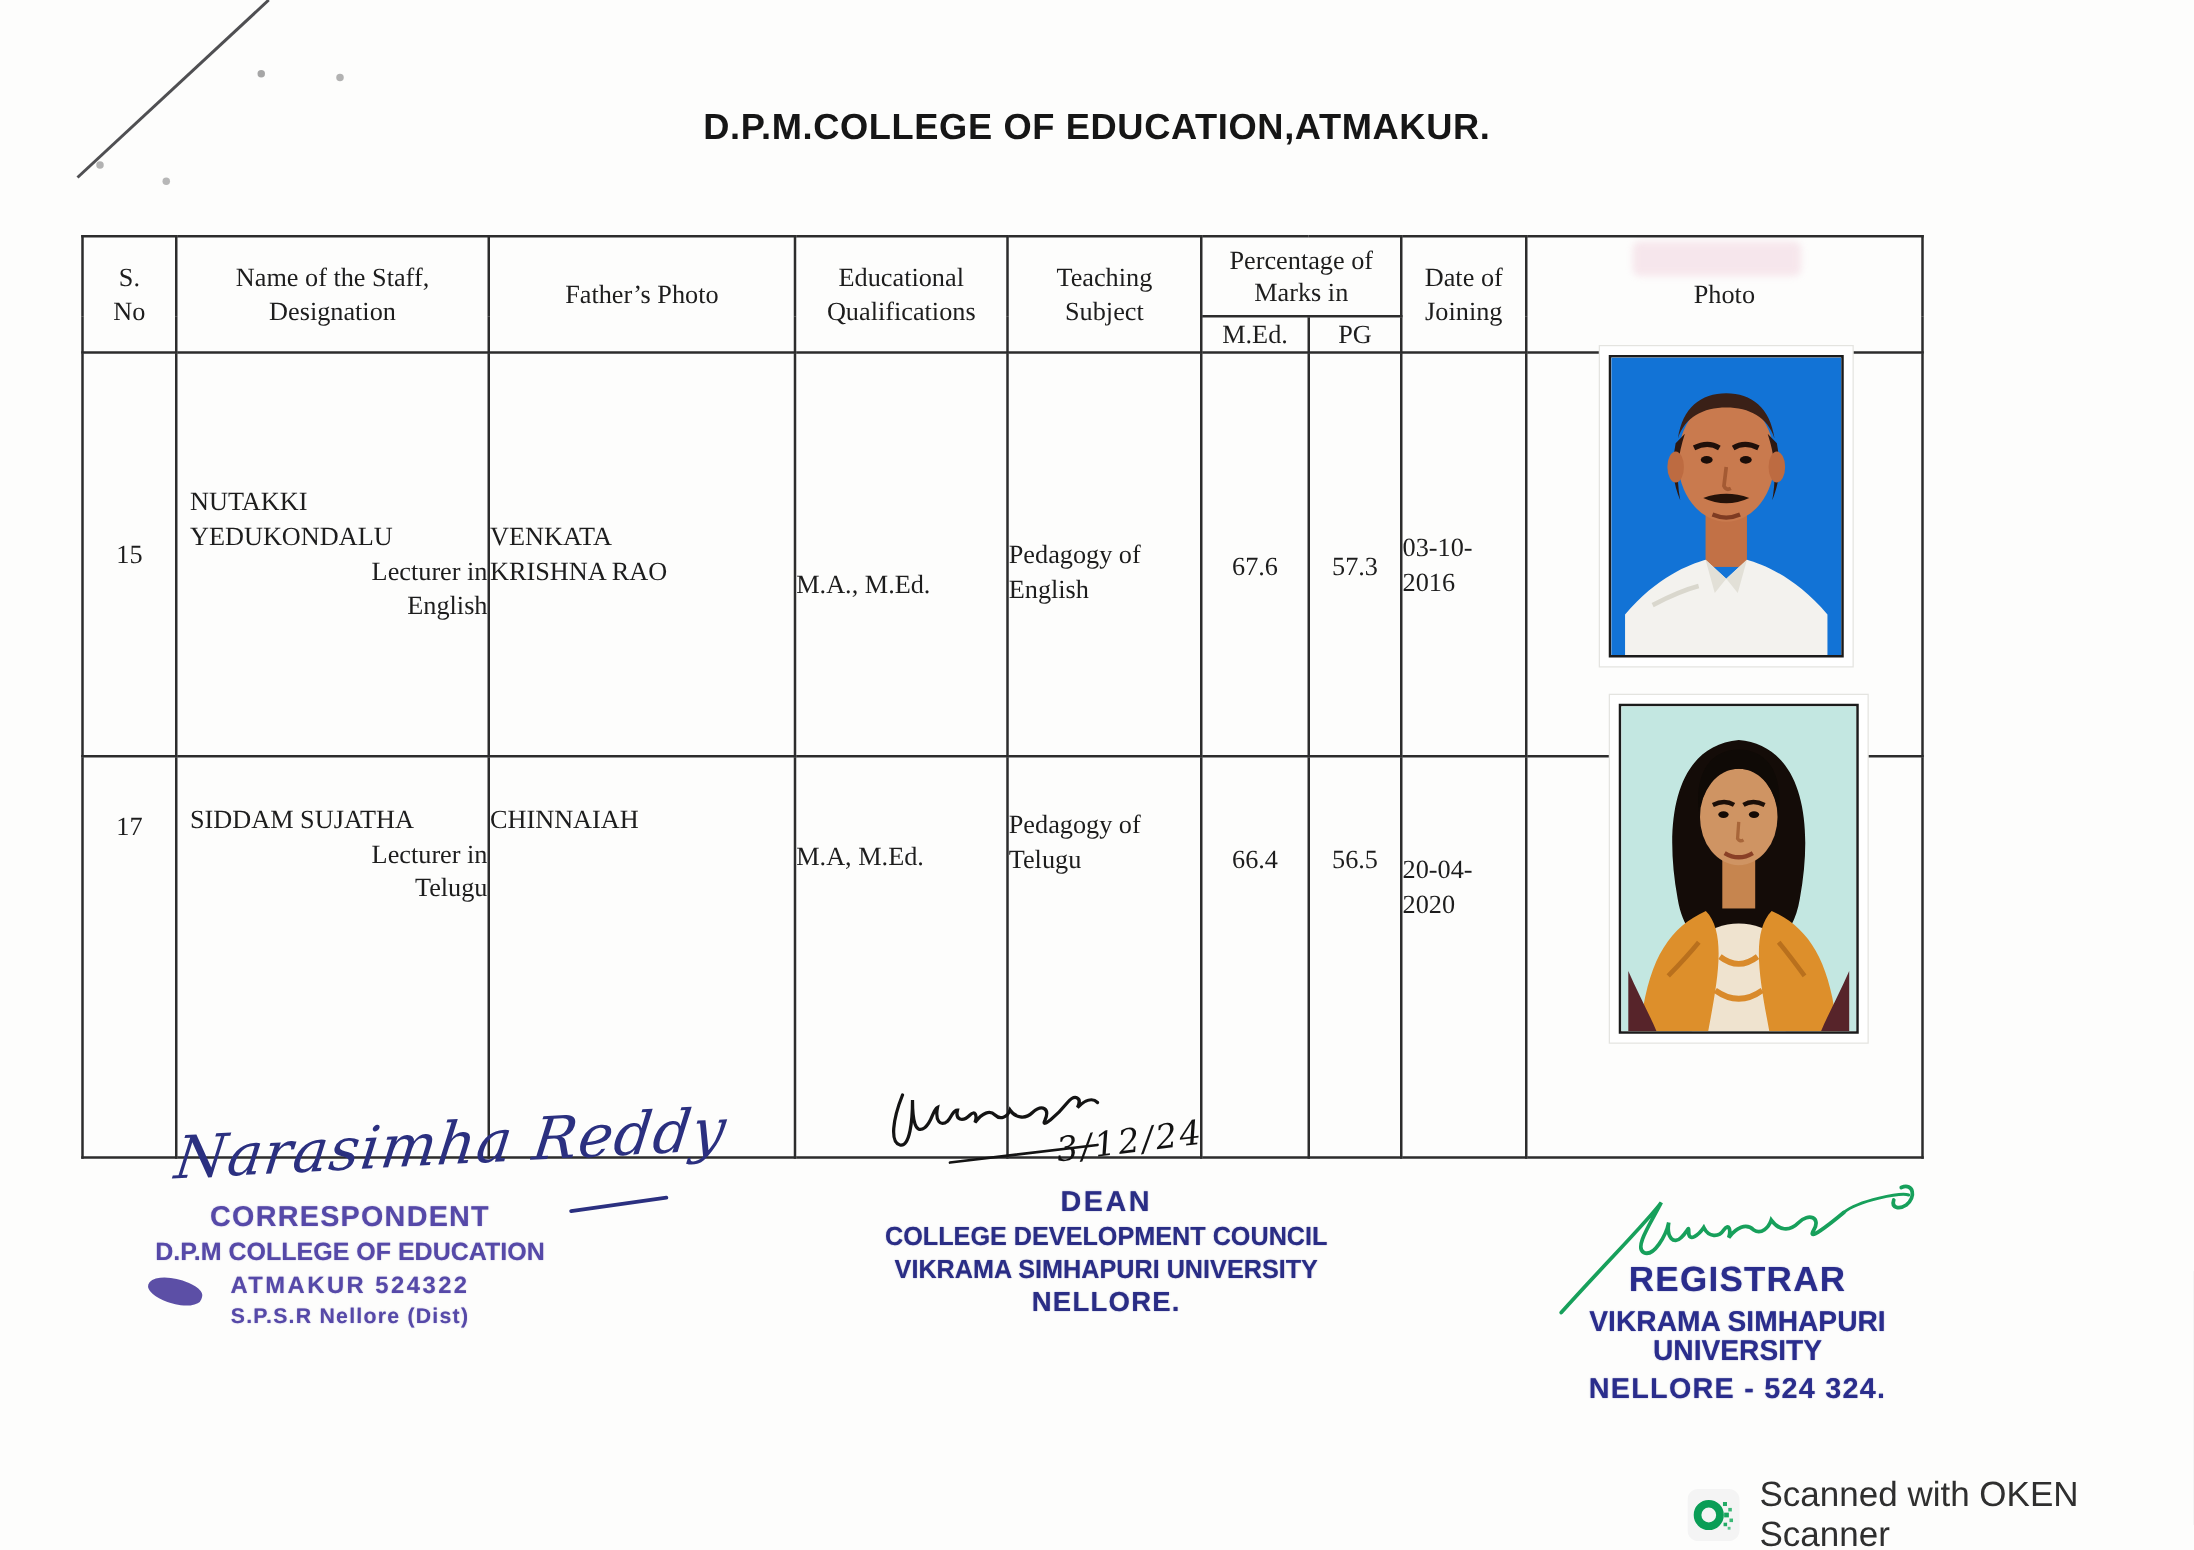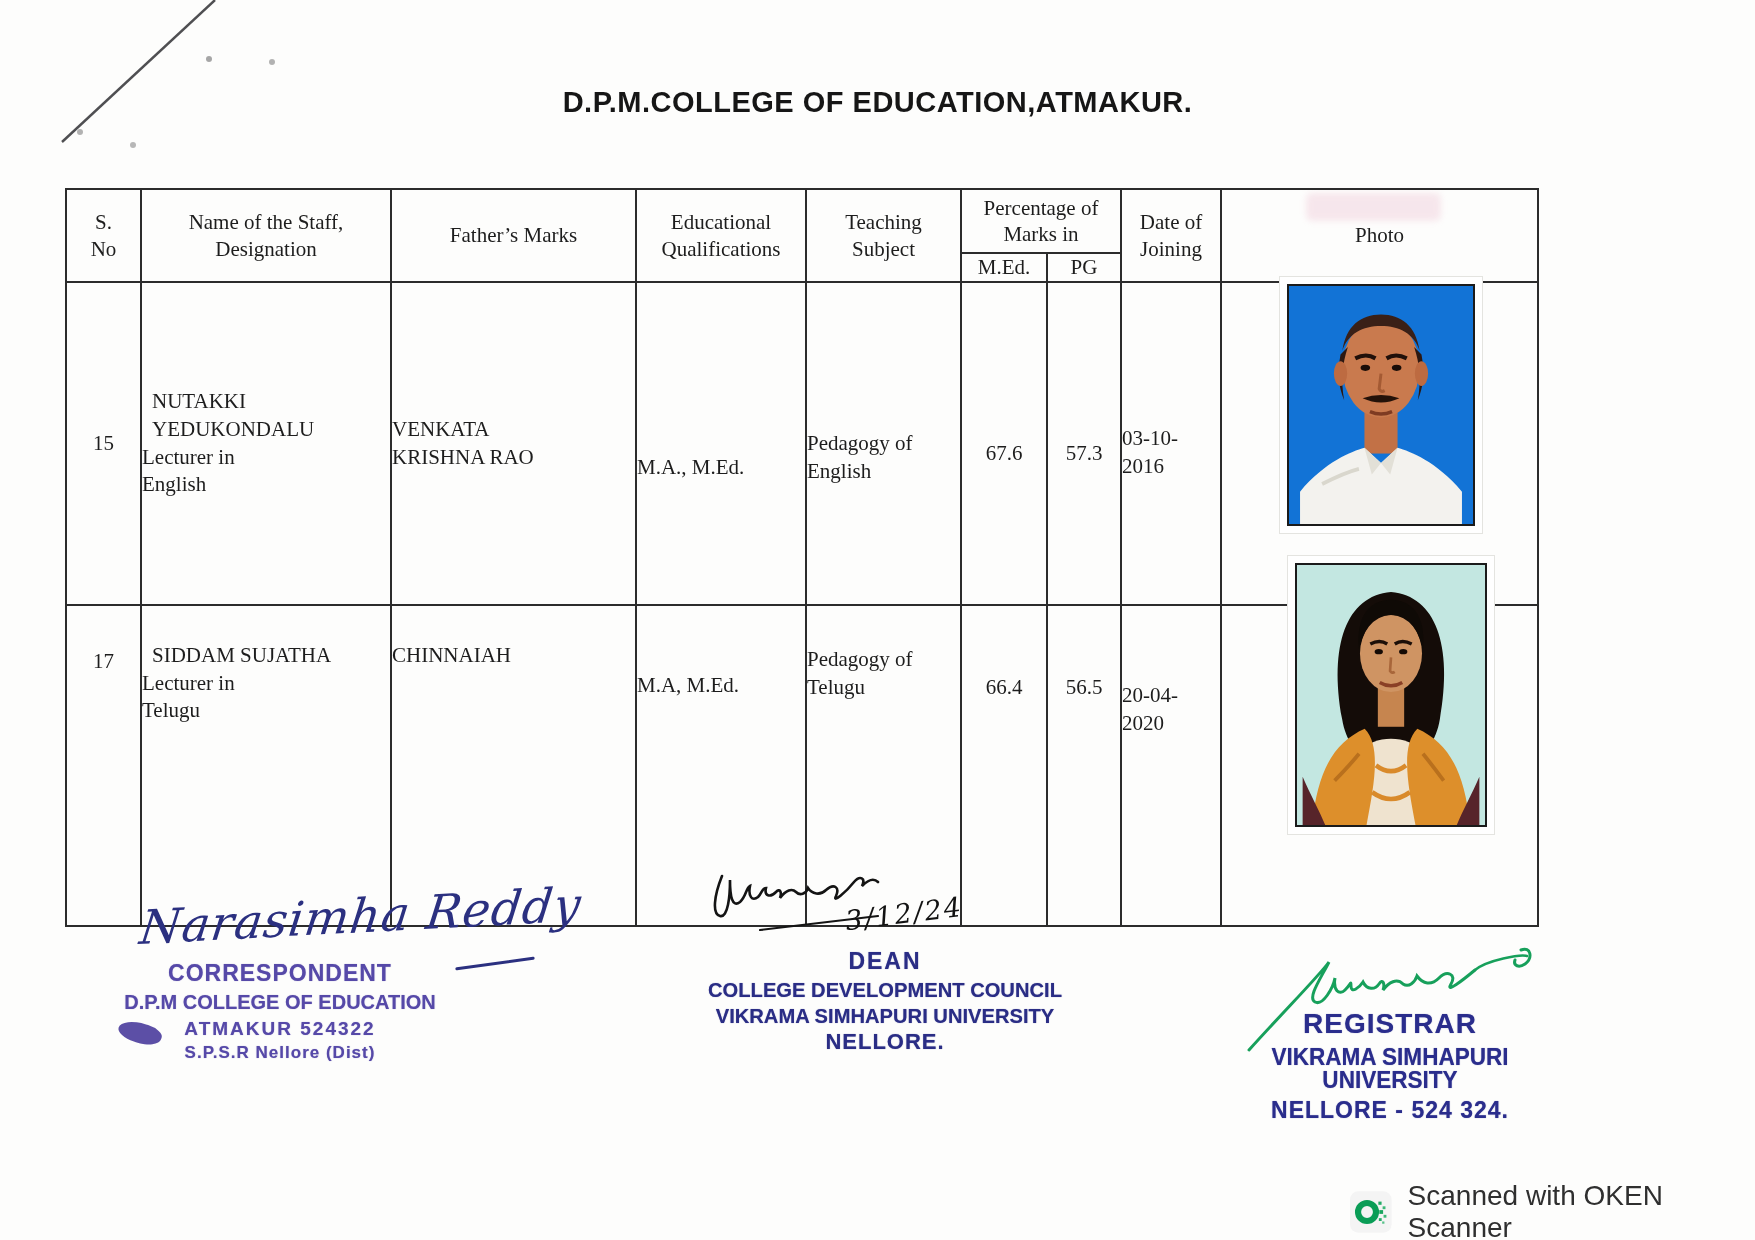--- a/index.html
+++ b/index.html
@@ -35,21 +35,21 @@
   table.staff th,table.staff td{border:2px solid #2c2c2c;padding:0;overflow:visible;}
   table.staff th{font-weight:normal;font-size:21px;text-align:center;vertical-align:middle;line-height:1.25;}
   th.sub{font-size:21px;height:27px;}
   tr.hdr-main th{height:62px;}
   td{font-size:21px;line-height:1.32;}
   tr.r15 td{height:273px;vertical-align:middle;}
   tr.r16 td{height:243px;vertical-align:top;}
   .cell-sno{text-align:center;}
   tr.r16 td.cell-sno{padding-top:42px;}
   .nm{padding-left:10px;text-align:left;}
-  .desig{text-align:left;}
+  .desig{text-align:right;}
   tr.r16 .cell-name{padding-top:36px;}
   .cell-father{padding-left:12px;text-align:left;}
   tr.r16 .cell-father{padding-top:36px;}
   .cell-qual{padding-left:14px;text-align:left;}
   tr.r15 .cell-qual{padding-top:48px;margin-left:28px;}
   tr.r16 .cell-qual{padding-top:66px;}
   .cell-subj{padding-left:10px;text-align:left;}
   tr.r15 .cell-subj{padding-top:28px;}
   tr.r16 .cell-subj{padding-top:40px;}
   .cell-mark{text-align:center;}
@@ -131,21 +131,21 @@
       <col style="width:74px">
         <col style="width:100px">
         <col style="width:317px">
     </colgroup>
     <thead>
       <tr class="hdr-main">
         <th rowspan="2" class="pre">S.
 No</th>
         <th rowspan="2" class="pre">Name of the Staff,
 Designation</th>
-        <th rowspan="2">Father’s Marks</th>
+        <th rowspan="2">Father’s Photo</th>
         <th rowspan="2" class="pre">Educational
 Qualifications</th>
         <th rowspan="2" class="pre">Teaching
 Subject</th>
         <th colspan="2" class="pre">Percentage of
 Marks in</th>
         <th rowspan="2" class="pre">Date of
 Joining</th>
         <th rowspan="2">Photo</th>
       </tr>

